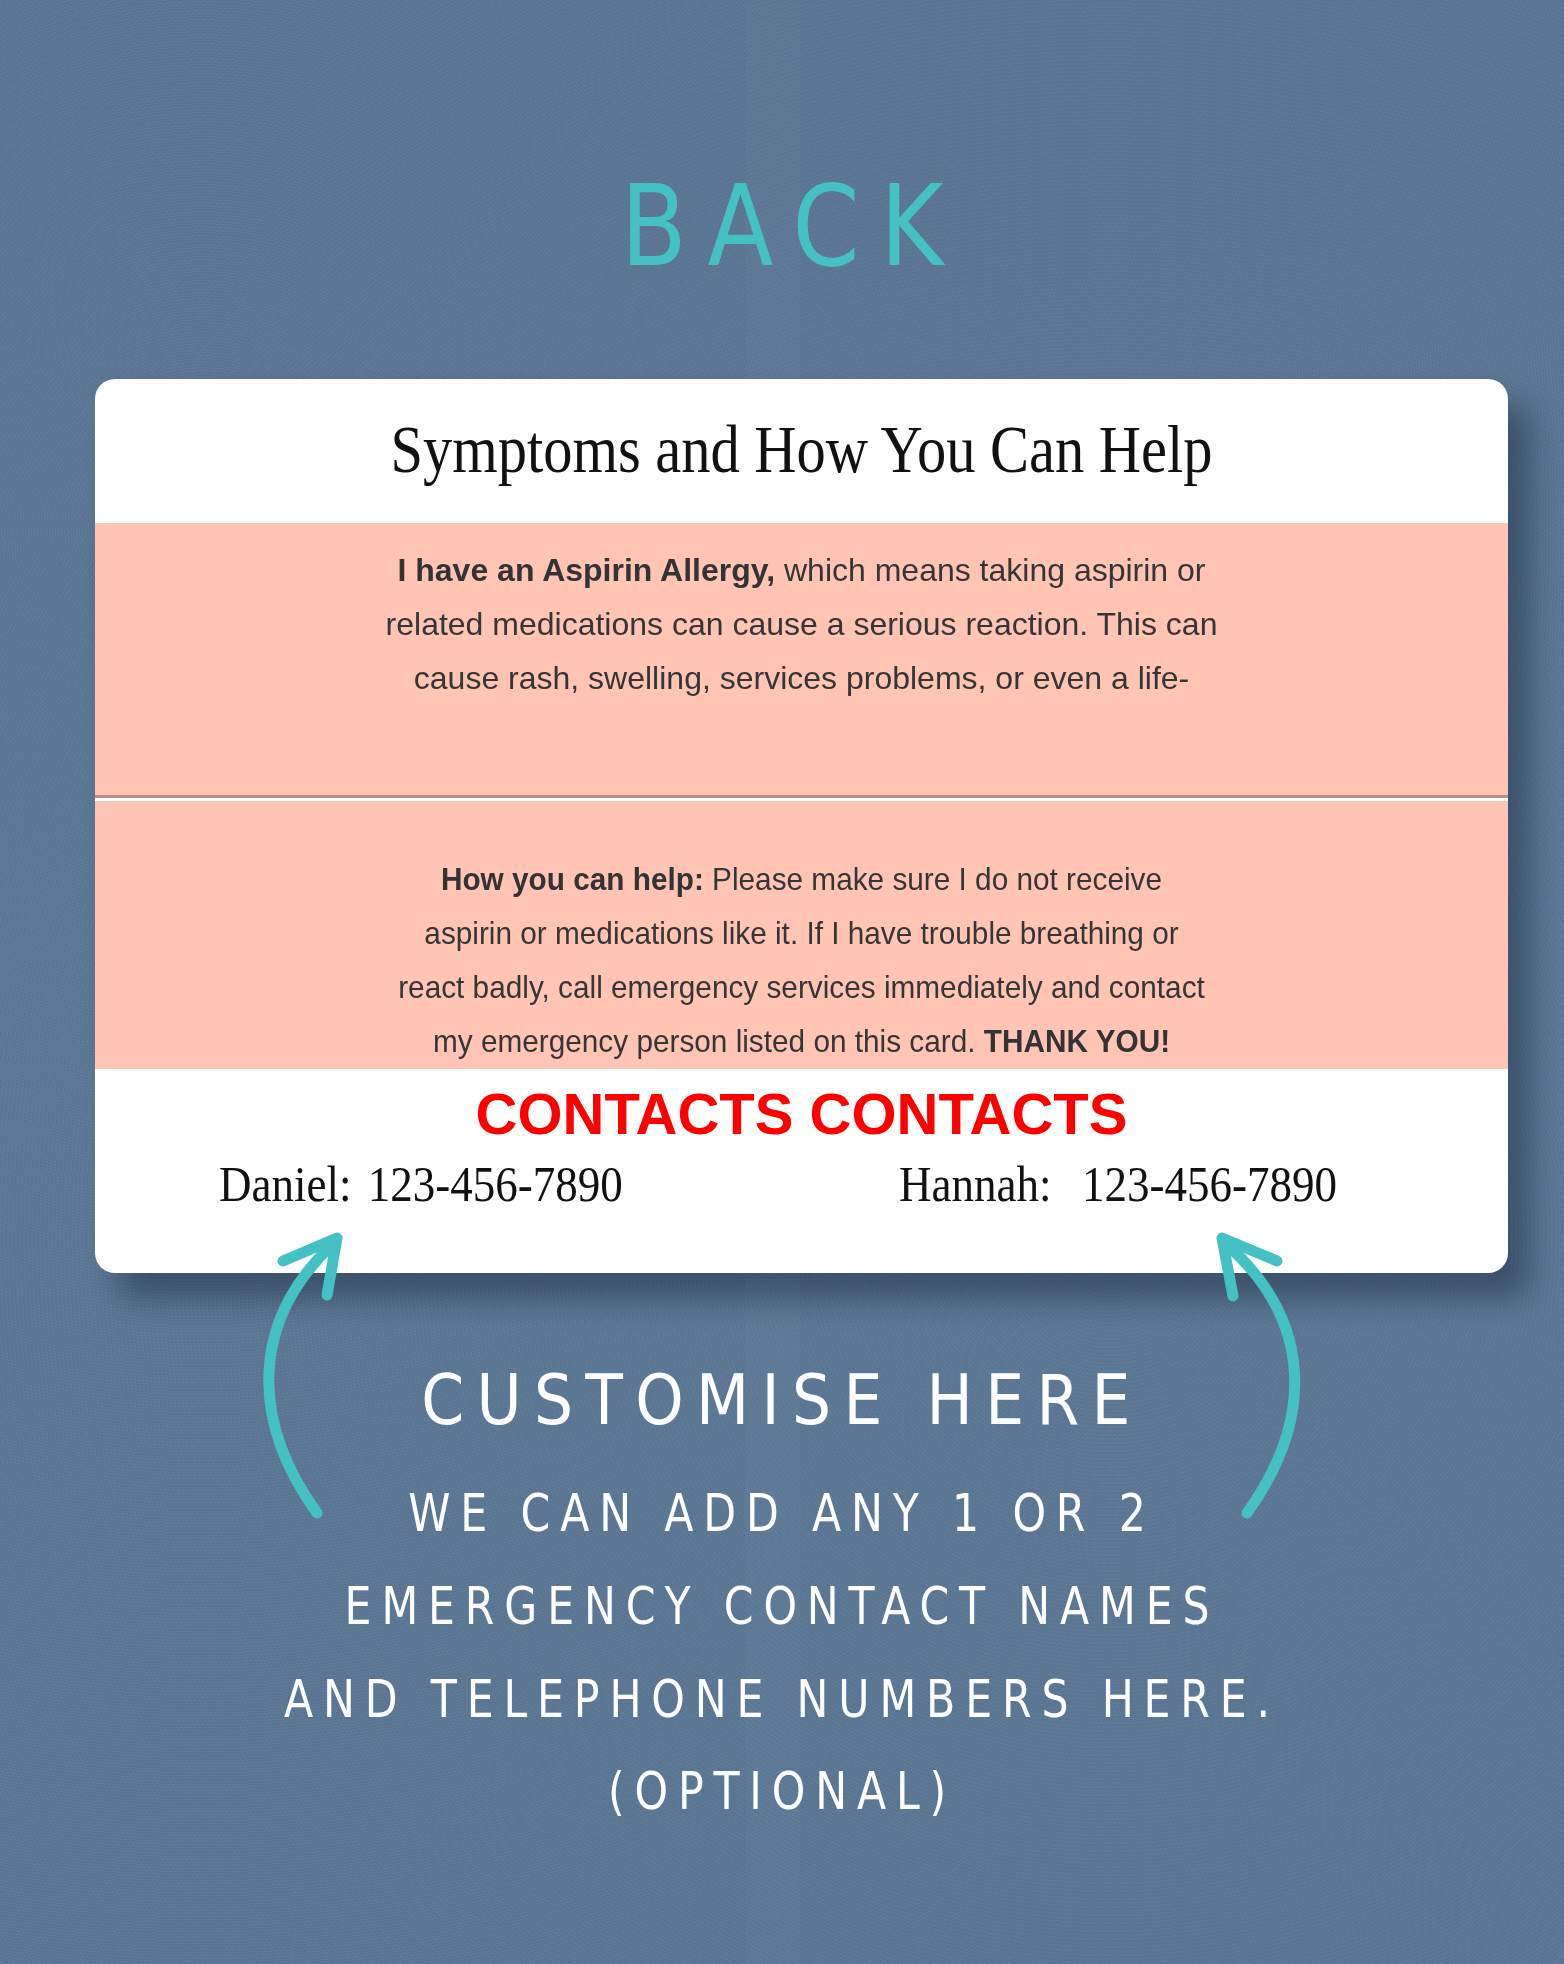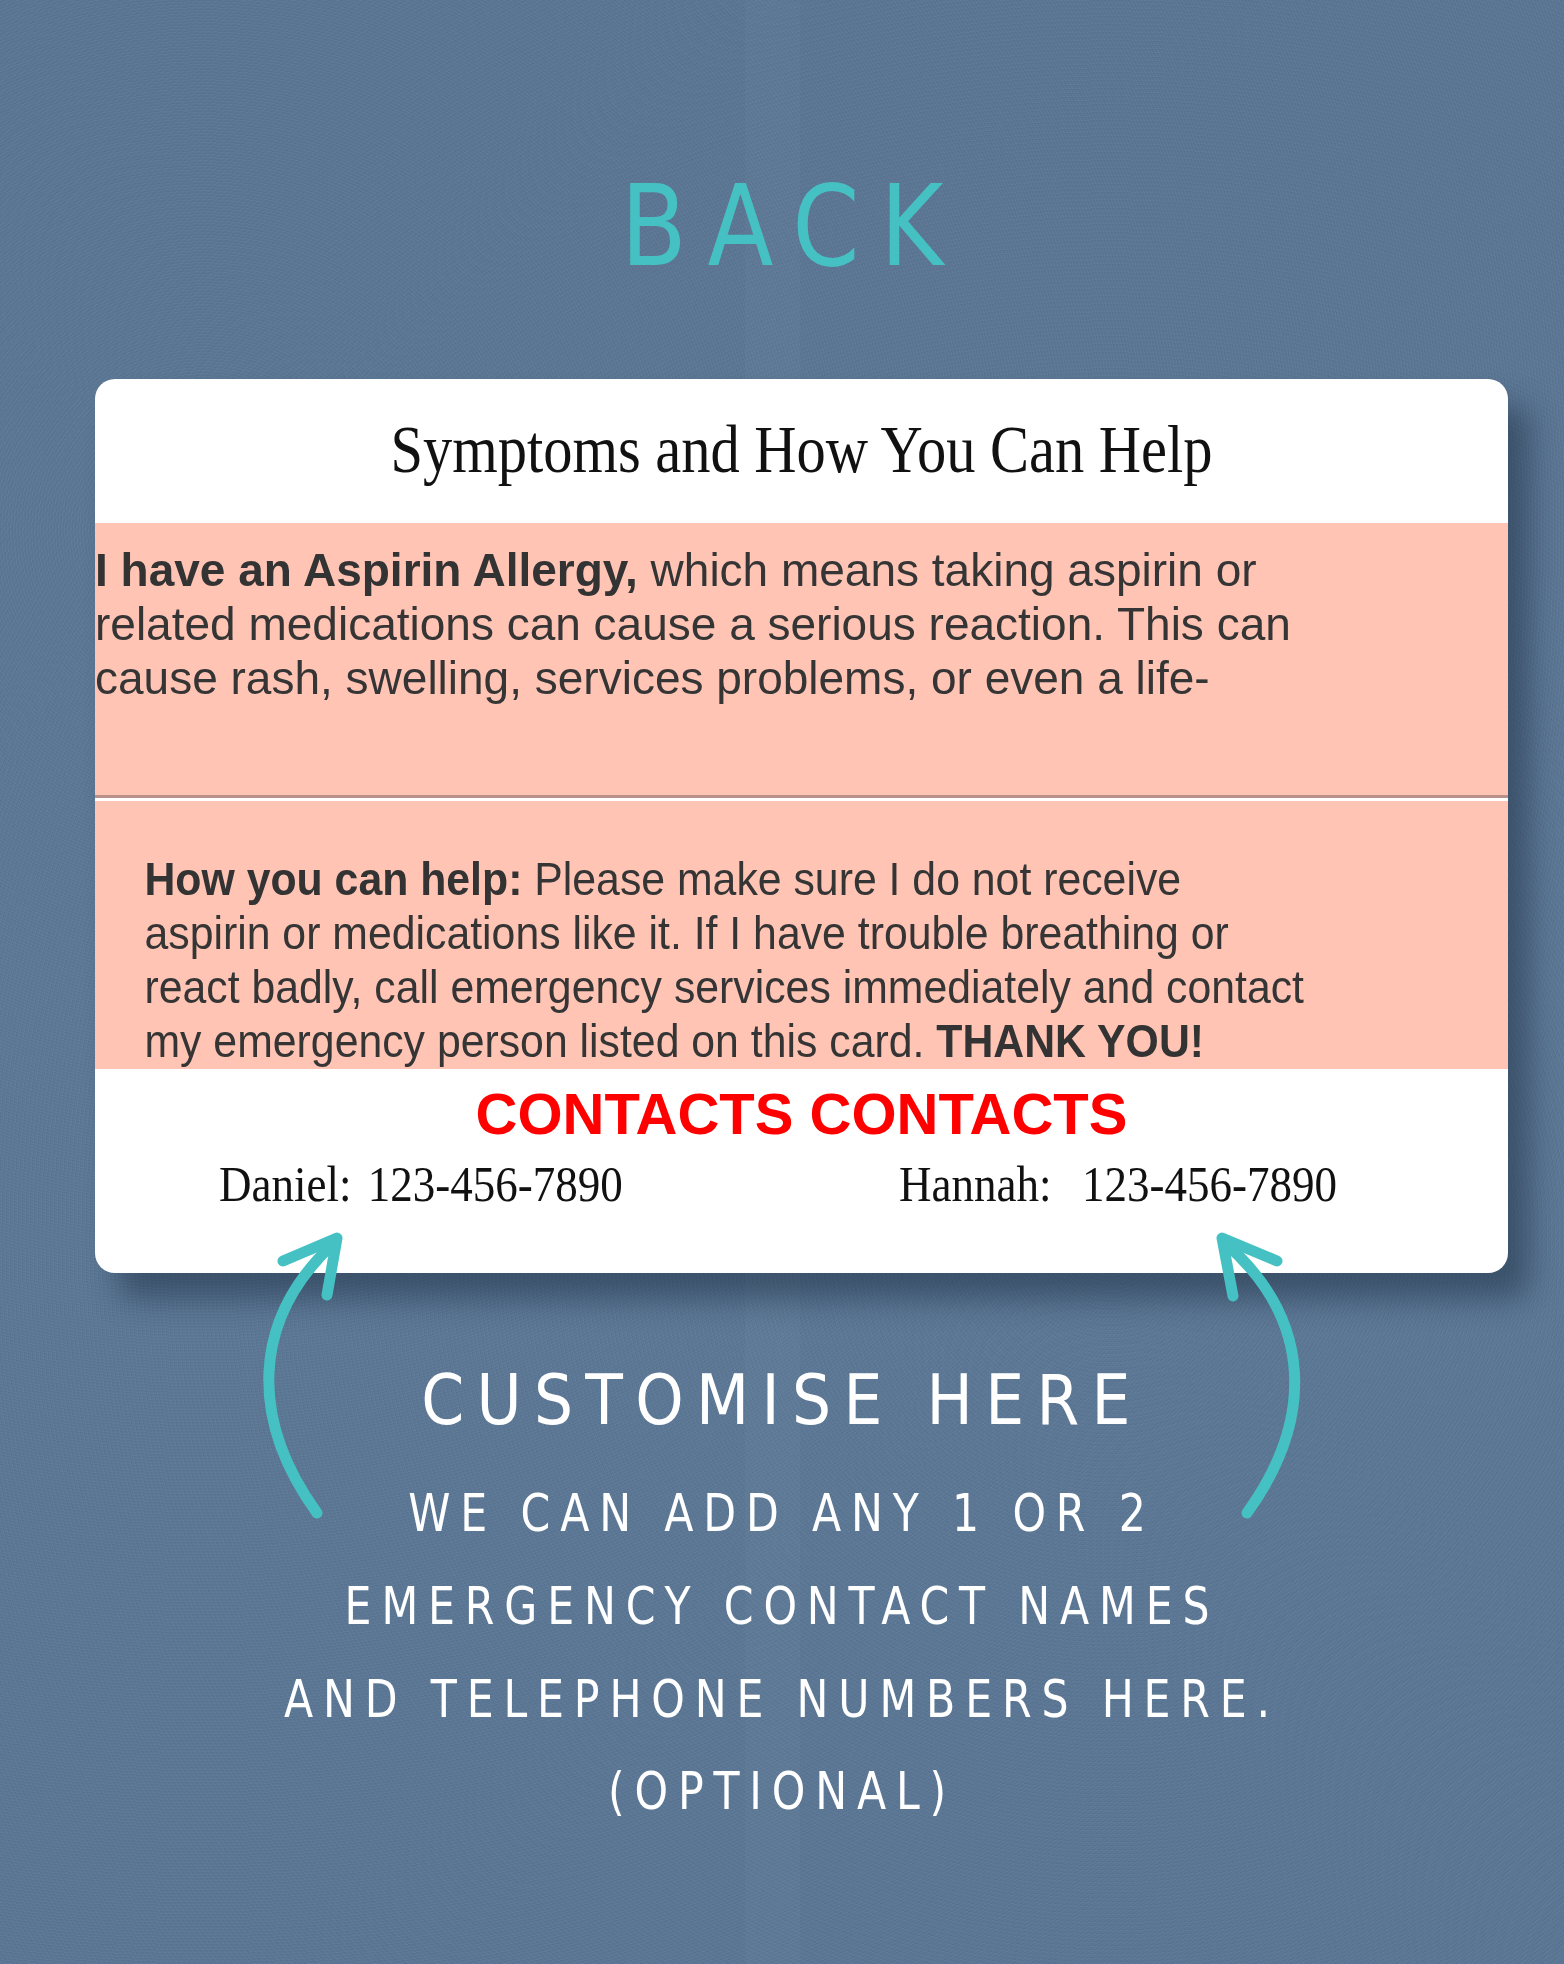--- a/index.html
+++ b/index.html
@@ -41,22 +41,22 @@
   .pink {
     position: absolute; left: 0; width: 100%; background: #ffc4b4;
   }
   .pink.one { top: 144px; height: 272px; }
   .pink.two { top: 422px; height: 268px; }
   .divider {
     position: absolute; left: 0; top: 416px; width: 100%; height: 3px;
     background: #b8928a;
   }
   .para {
-    position: absolute; left: 0; width: 100%; text-align: left;
-    font-family: "Liberation Sans", sans-serif; font-size: 46px; color: #353535;
+    position: absolute; left: 0; width: 100%; text-align: center;
+    font-family: "Liberation Sans", sans-serif; font-size: 32px; color: #353535;
     line-height: 54px;
   }
   .para .line { display: block; white-space: nowrap; }
   .para b { font-weight: bold; color: #333; }
   .para.one { top: 164px; }
   .para.two { top: 473px; }
   .para.two .line { transform: scaleX(0.93); }
   .contacts-title {
     position: absolute; left: 0; width: 100%; top: 706px; text-align: center;
     font-family: "Liberation Sans", sans-serif; font-weight: bold;

